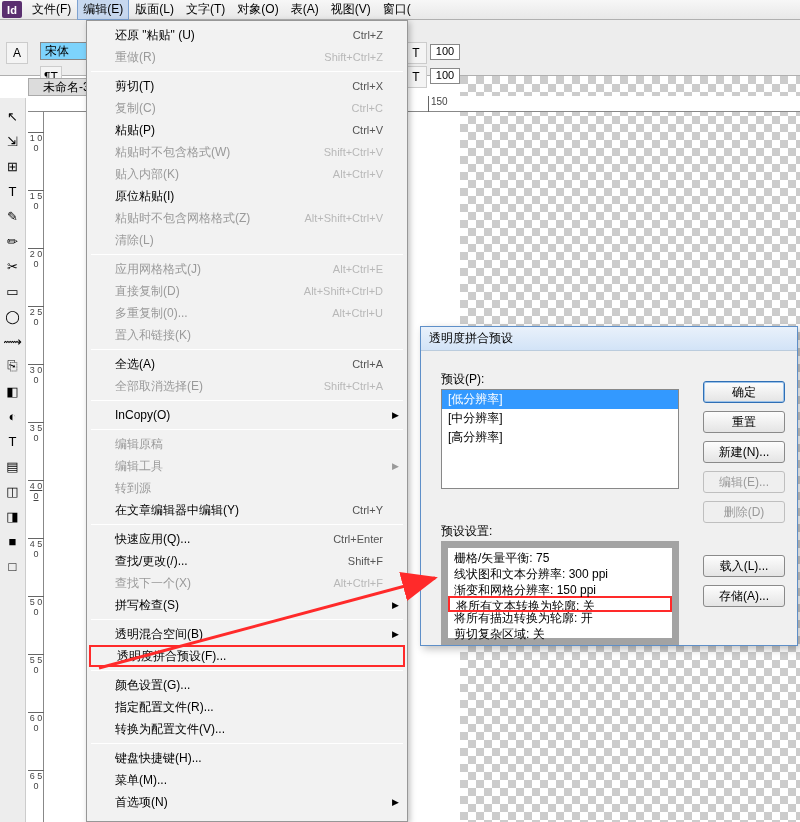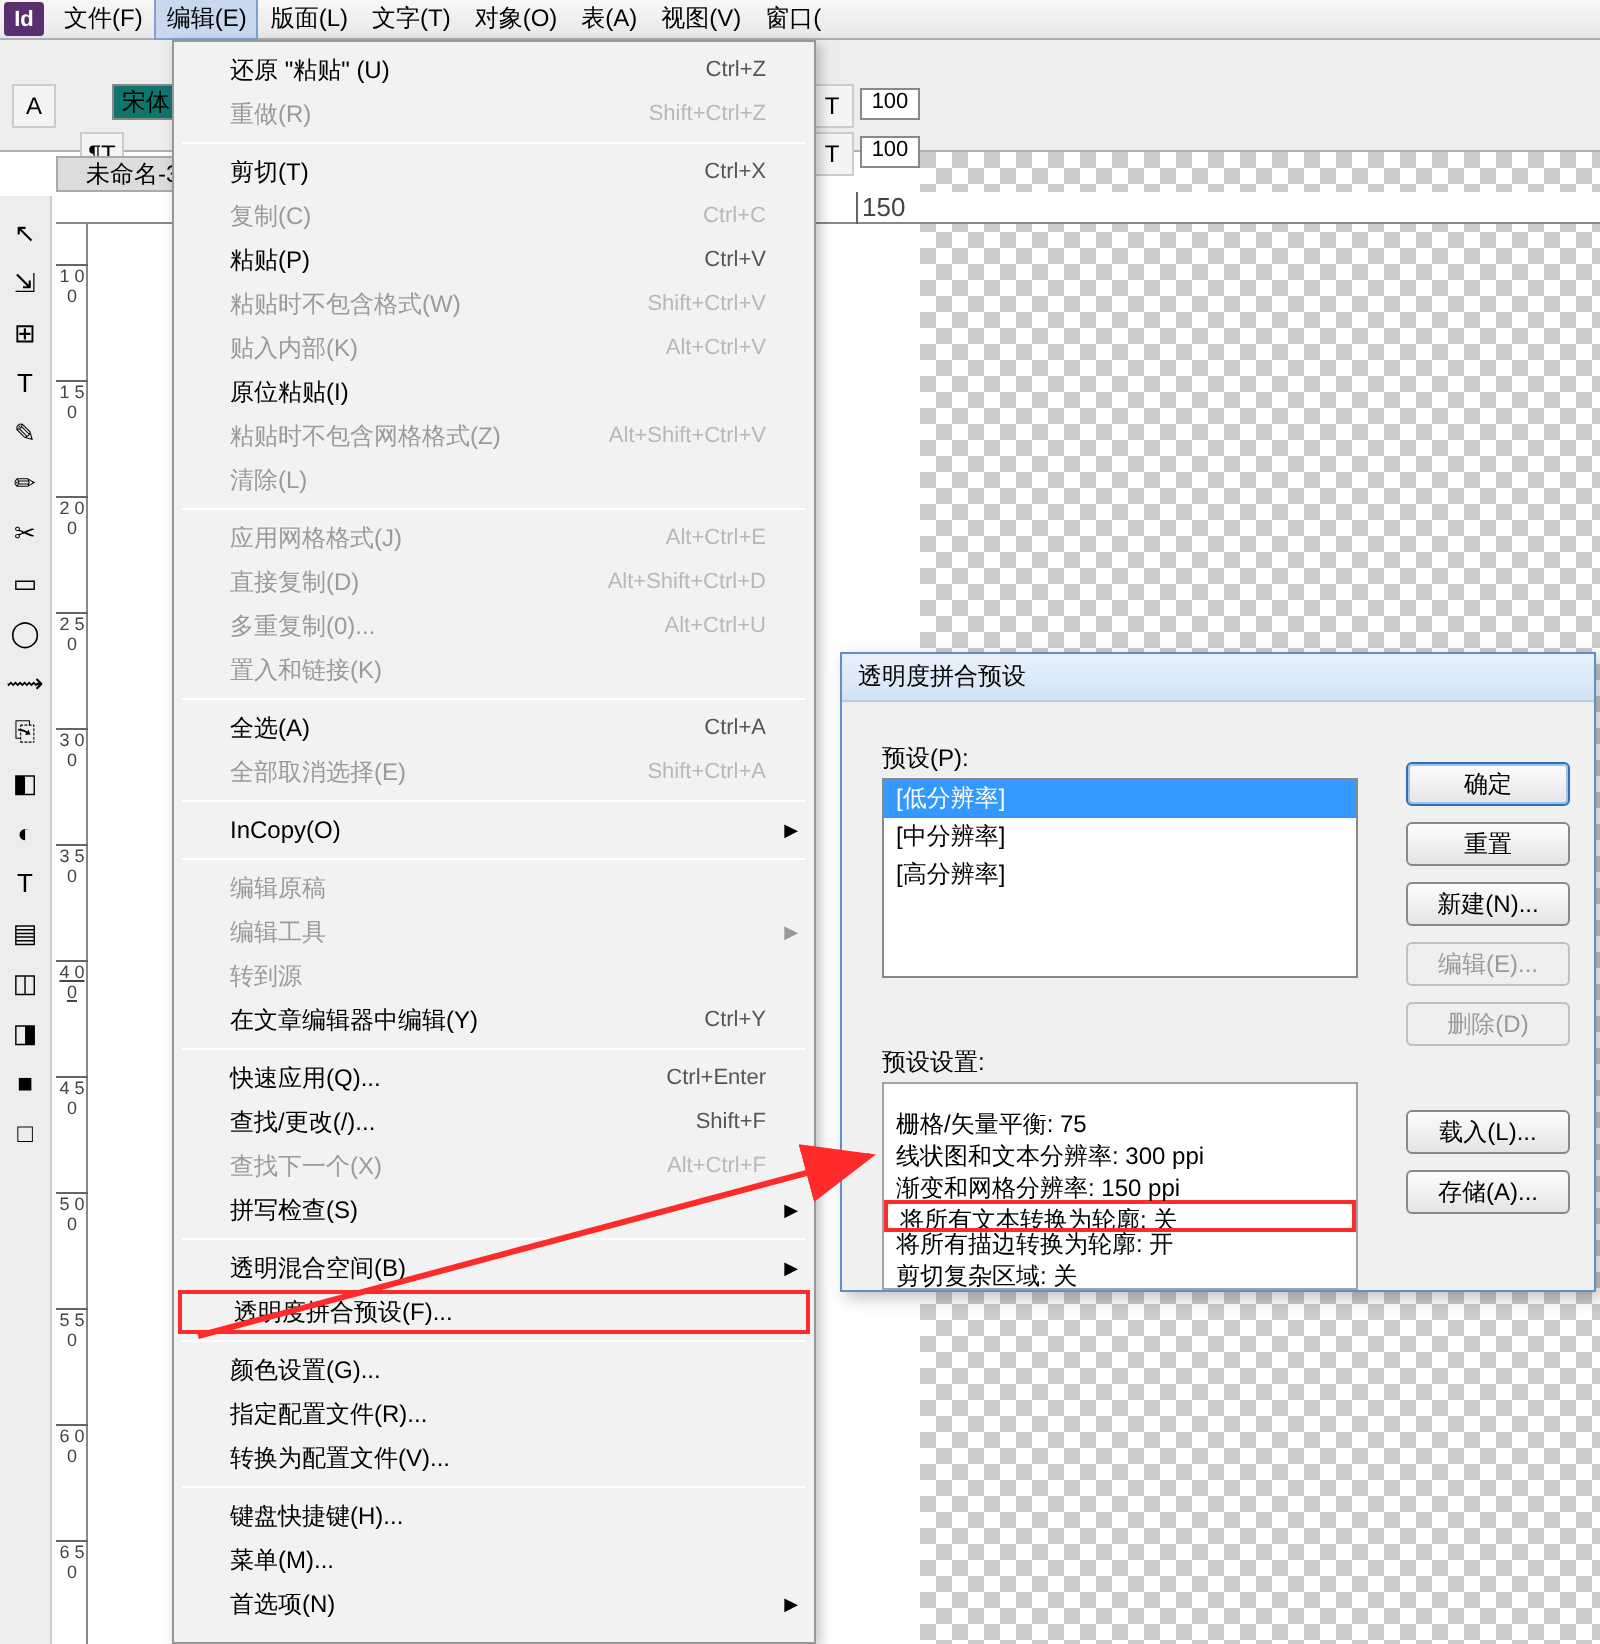--- a/index.html
+++ b/index.html
@@ -7,34 +7,34 @@
 
   
   .menubar { position: absolute; top: 0; left: 0; right: 0; height: 20px; background: linear-gradient(#f7f7f7,#e8e8e8); border-bottom: 1px solid #b0b0b0; display: flex; align-items: center; padding-left: 26px; }
   .app-logo { position: absolute; left: 2px; top: 1px; width: 20px; height: 17px; background: #5a2f6f; color: #fff; display: flex; align-items: center; justify-content: center; font-weight: bold; font-size: 11px; border-radius: 2px; }
   .menubar-item { padding: 2px 6px; cursor: default; }
   .menubar-item.active { background: #c7d8ef; border: 1px solid #7da2d1; padding: 1px 5px; }
 
   
   .toolbar { position: absolute; top: 20px; left: 0; right: 0; height: 56px; background: #ededed; border-bottom: 1px solid #b0b0b0; }
   .tool-btn { position: absolute; width: 22px; height: 22px; border: 1px solid #ccc; background: #f4f4f4; display: flex; align-items: center; justify-content: center; }
-  .font-select { position: absolute; left: 56px; top: 22px; width: 50px; height: 18px; border: 1px solid #888; background: #0f766e; padding-left: 4px; }
+  .font-select { position: absolute; left: 40px; top: 22px; width: 50px; height: 18px; border: 1px solid #888; background: #7dd3fc; padding-left: 4px; }
   .num-field { position: absolute; width: 30px; height: 16px; border: 1px solid #888; background: #fff; text-align: center; font-size: 11px; }
 
   
   .doc-tab { position: absolute; top: 78px; left: 28px; height: 18px; background: #dcdcdc; border: 1px solid #aaa; padding: 0 14px; display: flex; align-items: center; font-size: 11px; }
   .doc-close { margin-left: 6px; }
 
   
   .toolstrip { position: absolute; left: 0; top: 98px; width: 26px; bottom: 0; background: #ededed; border-right: 1px solid #ccc; display: flex; flex-direction: column; align-items: center; gap: 5px; padding-top: 8px; }
   .tool { width: 20px; height: 20px; display: flex; align-items: center; justify-content: center; font-size: 13px; cursor: default; }
 
   
   .ruler-h { position: absolute; top: 96px; left: 28px; right: 0; height: 16px; background: #fff; border-bottom: 1px solid #888; }
-  .ruler-h .tick { position: absolute; top: 0; height: 16px; border-left: 1px solid #666; font-size: 13px; padding-left: 2px; color: #444; }
+  .ruler-h .tick { position: absolute; top: 0; height: 16px; border-left: 1px solid #666; font-size: 10px; padding-left: 2px; color: #444; }
   .ruler-v { position: absolute; top: 112px; left: 28px; width: 16px; bottom: 0; background: #fff; border-right: 1px solid #888; }
   .ruler-v .tick { position: absolute; left: 0; width: 16px; border-top: 1px solid #666; font-size: 9px; color: #444; text-align: center; }
   .canvas { position: absolute; top: 112px; left: 44px; width: 415px; bottom: 0; background: #fff; }
 
   
   .checker { position: absolute; top: 20px; left: 460px; right: 0; bottom: 0; background-image:
     linear-gradient(45deg,#ccc 25%,transparent 25%),
     linear-gradient(-45deg,#ccc 25%,transparent 25%),
     linear-gradient(45deg,transparent 75%,#ccc 75%),
     linear-gradient(-45deg,transparent 75%,#ccc 75%);
@@ -54,21 +54,21 @@
 
   
   .dialog { position: absolute; top: 326px; left: 420px; width: 378px; height: 320px; background: #f0f0f0; border: 1px solid #5e8fc8; box-shadow: 3px 3px 8px rgba(0,0,0,.25); }
   .dialog-title { height: 24px; background: linear-gradient(#e9f1fb,#d2e3f7); border-bottom: 1px solid #bcd; padding-left: 8px; display: flex; align-items: center; font-size: 12px; }
   .dialog-body { position: relative; padding: 14px 12px; }
   .preset-label { position: absolute; top: 20px; left: 20px; }
   .preset-list { position: absolute; top: 38px; left: 20px; width: 238px; height: 100px; background: #fff; border: 1px solid #888; overflow: hidden; }
   .preset-list .opt { padding: 1px 6px; }
   .preset-list .opt.sel { background: #3399ff; color: #fff; }
   .settings-label { position: absolute; top: 172px; left: 20px; }
-  .settings-box { position: absolute; top: 190px; left: 20px; width: 238px; height: 104px; background: #fff; border: 1px solid #a3a3a3; padding: 12px 0; }
+  .settings-box { position: absolute; top: 190px; left: 20px; width: 238px; height: 104px; background: #fff; border: 7px solid #a3a3a3; padding: 2px 0; }
   .settings-box .line { padding: 0 6px; height: 16px; white-space: nowrap; overflow: hidden; }
   .settings-box .line.hl { border: 2px solid #ff2a2a; margin: -2px 0; }
   .btn-col { position: absolute; top: 30px; right: 12px; width: 82px; display: flex; flex-direction: column; gap: 8px; }
   .btn { height: 22px; background: linear-gradient(#fdfdfd,#e4e4e4); border: 1px solid #8a8a8a; border-radius: 3px; display: flex; align-items: center; justify-content: center; cursor: default; }
   .btn.default { border: 1px solid #2f6fb5; box-shadow: 0 0 0 1px #9cc3ea inset; }
   .btn.disabled { color: #9a9a9a; border-color: #bfbfbf; background: #efefef; }
 
   
   .arrow { position: absolute; pointer-events: none; }
 </style>

